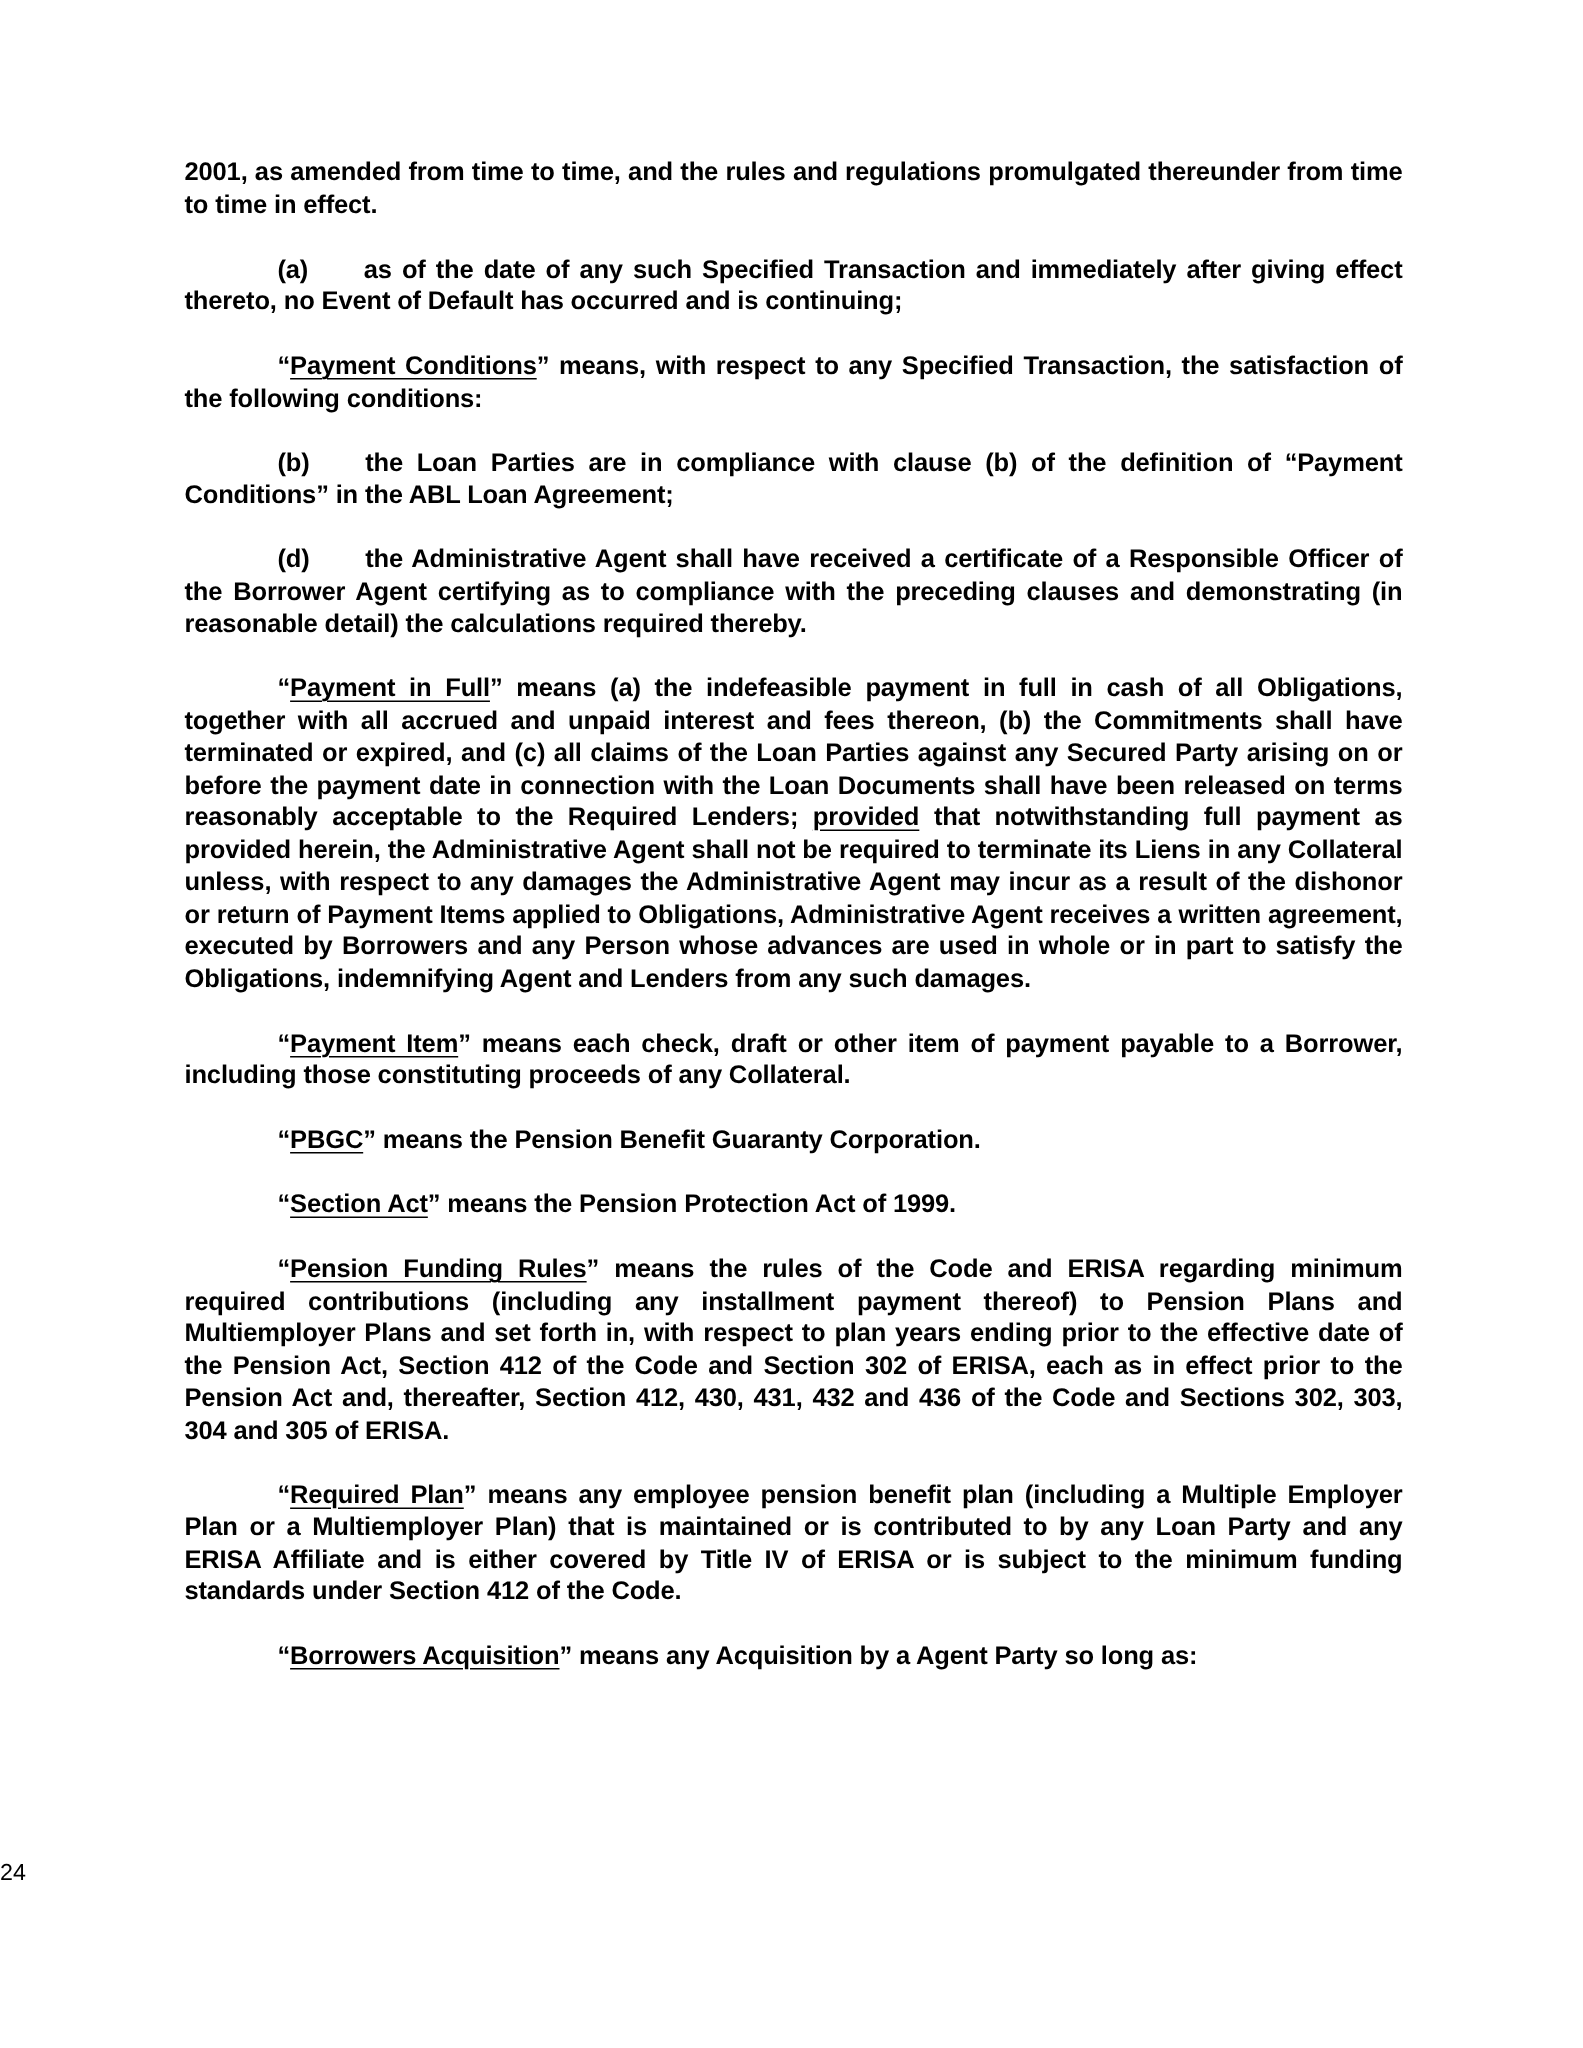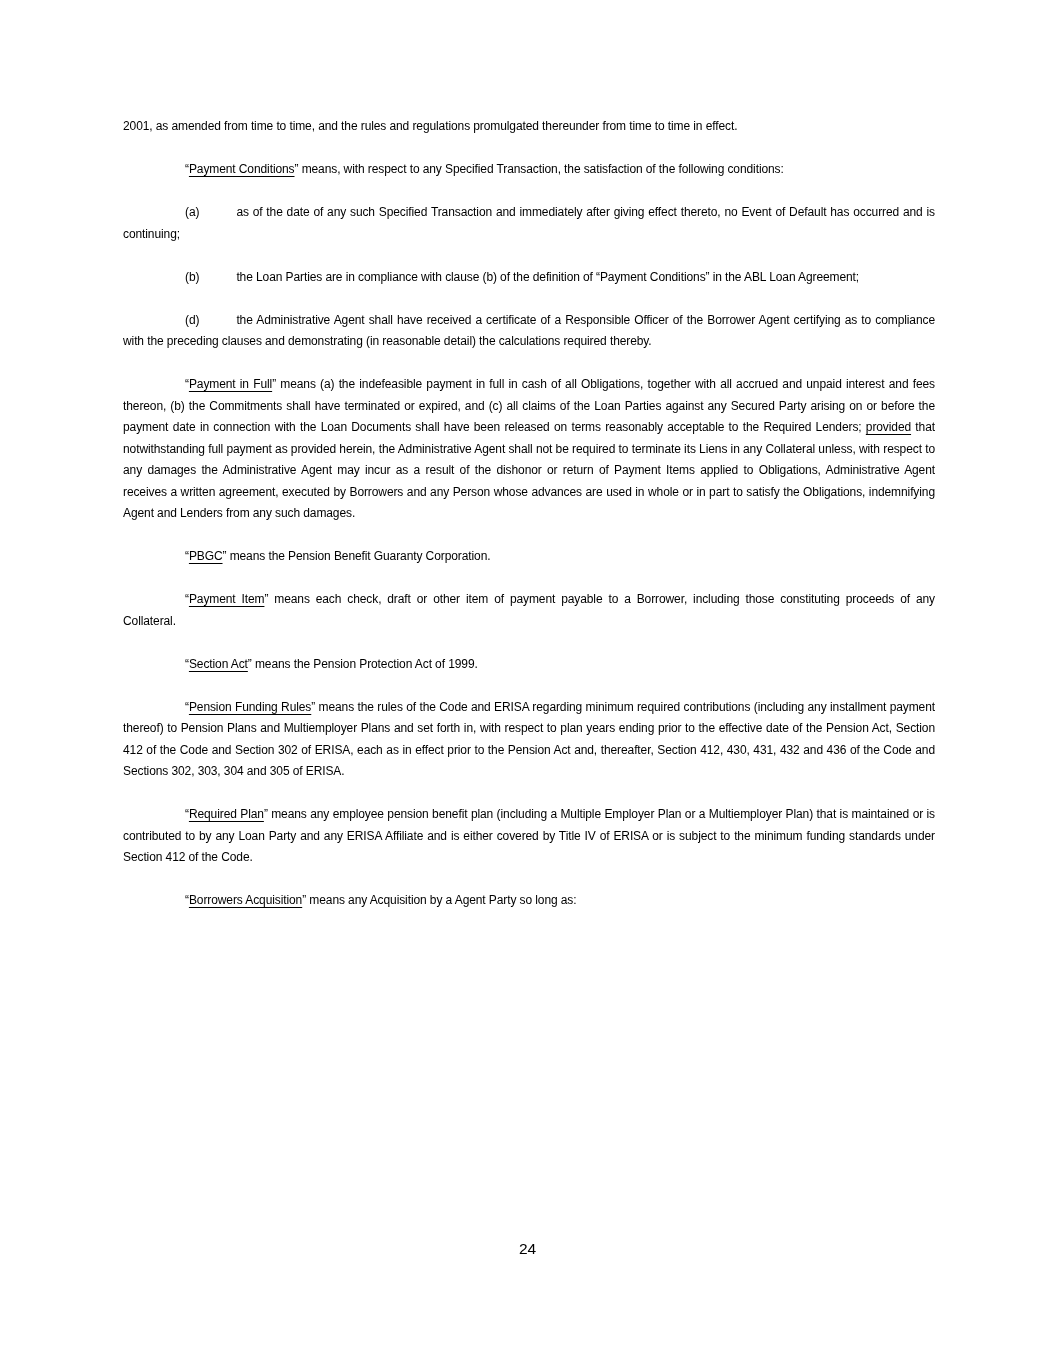--- a/index.html
+++ b/index.html
@@ -12,26 +12,27 @@
     width: 1055px;
     height: 1365px;
     background: #ffffff;
     color: #000000;
     font-family: "Liberation Sans", sans-serif;
     overflow: hidden;
   }
   .doc-body {
     position: absolute;
     left: 123px;
-    top: 116px;
+    top: 104px;
     width: 812px;
-    font-size: 12px;
+    font-size: 17px;
     line-height: 21.5px;
     text-align: justify;
     letter-spacing: -0.1px;
+    font-weight: bold;
   }
   p.para {
     margin: 0 0 21.5px 0;
     padding: 0;
   }
   p.indent { text-indent: 62px; }
   p.list   { text-indent: 62px; }
   p.plain  { text-indent: 0; }
   .tab {
     display: inline-block;
@@ -40,38 +41,37 @@
   .u {
     text-decoration: underline;
     text-decoration-thickness: 1.4px;
     text-underline-offset: 2.5px;
   }
   .footer {
     position: absolute;
     left: 0;
     right: 0;
     top: 1238px;
-    text-align: center;
     font-size: 15.5px;
     line-height: 21.5px;
   }
 </style>
 </head>
 <body>
 
 <div class="page">
   <div class="doc-body" id="doc-body">
       <p class="para plain"><span>2001, as amended from time to time, and the rules and regulations promulgated thereunder from time to time in effect.</span></p>
+      <p class="para list"><span>(a)</span><span class="tab"></span><span>as of the date of any such Specified Transaction and immediately after giving effect thereto, no Event of Default has occurred and is continuing;</span></p>
       <p class="para indent"><span>“</span><span class="u">Payment Conditions</span><span>” means, with respect to any Specified Transaction, the satisfaction of the following conditions:</span></p>
-      <p class="para list"><span>(a)</span><span class="tab"></span><span>as of the date of any such Specified Transaction and immediately after giving effect thereto, no Event of Default has occurred and is continuing;</span></p>
       <p class="para list"><span>(b)</span><span class="tab"></span><span>the Loan Parties are in compliance with clause (b) of the definition of “Payment Conditions” in the ABL Loan Agreement;</span></p>
       <p class="para list"><span>(d)</span><span class="tab"></span><span>the Administrative Agent shall have received a certificate of a Responsible Officer of the Borrower Agent certifying as to compliance with the preceding clauses and demonstrating (in reasonable detail) the calculations required thereby.</span></p>
       <p class="para indent"><span>“</span><span class="u">Payment in Full</span><span>” means (a) the indefeasible payment in full in cash of all Obligations, together with all accrued and unpaid interest and fees thereon, (b) the Commitments shall have terminated or expired, and (c) all claims of the Loan Parties against any Secured Party arising on or before the payment date in connection with the Loan Documents shall have been released on terms reasonably acceptable to the Required Lenders; </span><span class="u">provided</span><span> that notwithstanding full payment as provided herein, the Administrative Agent shall not be required to terminate its Liens in any Collateral unless, with respect to any damages the Administrative Agent may incur as a result of the dishonor or return of Payment Items applied to Obligations, Administrative Agent receives a written agreement, executed by Borrowers and any Person whose advances are used in whole or in part to satisfy the Obligations, indemnifying Agent and Lenders from any such damages.</span></p>
+      <p class="para indent"><span>“</span><span class="u">Payment Item</span><span>” means each check, draft or other item of payment payable to a Borrower, including those constituting proceeds of any Collateral.</span></p>
       <p class="para indent"><span>“</span><span class="u">PBGC</span><span>” means the Pension Benefit Guaranty Corporation.</span></p>
-      <p class="para indent"><span>“</span><span class="u">Payment Item</span><span>” means each check, draft or other item of payment payable to a Borrower, including those constituting proceeds of any Collateral.</span></p>
       <p class="para indent"><span>“</span><span class="u">Section Act</span><span>” means the Pension Protection Act of 1999.</span></p>
       <p class="para indent"><span>“</span><span class="u">Pension Funding Rules</span><span>” means the rules of the Code and ERISA regarding minimum required contributions (including any installment payment thereof) to Pension Plans and Multiemployer Plans and set forth in, with respect to plan years ending prior to the effective date of the Pension Act, Section 412 of the Code and Section 302 of ERISA, each as in effect prior to the Pension Act and, thereafter, Section 412, 430, 431, 432 and 436 of the Code and Sections 302, 303, 304 and 305 of ERISA.</span></p>
       <p class="para indent"><span>“</span><span class="u">Required Plan</span><span>” means any employee pension benefit plan (including a Multiple Employer Plan or a Multiemployer Plan) that is maintained or is contributed to by any Loan Party and any ERISA Affiliate and is either covered by Title IV of ERISA or is subject to the minimum funding standards under Section 412 of the Code.</span></p>
       <p class="para indent"><span>“</span><span class="u">Borrowers Acquisition</span><span>” means any Acquisition by a Agent Party so long as:</span></p>
     </div>
   <div class="footer">
     <span>24</span>
   </div>
 </div>
 

